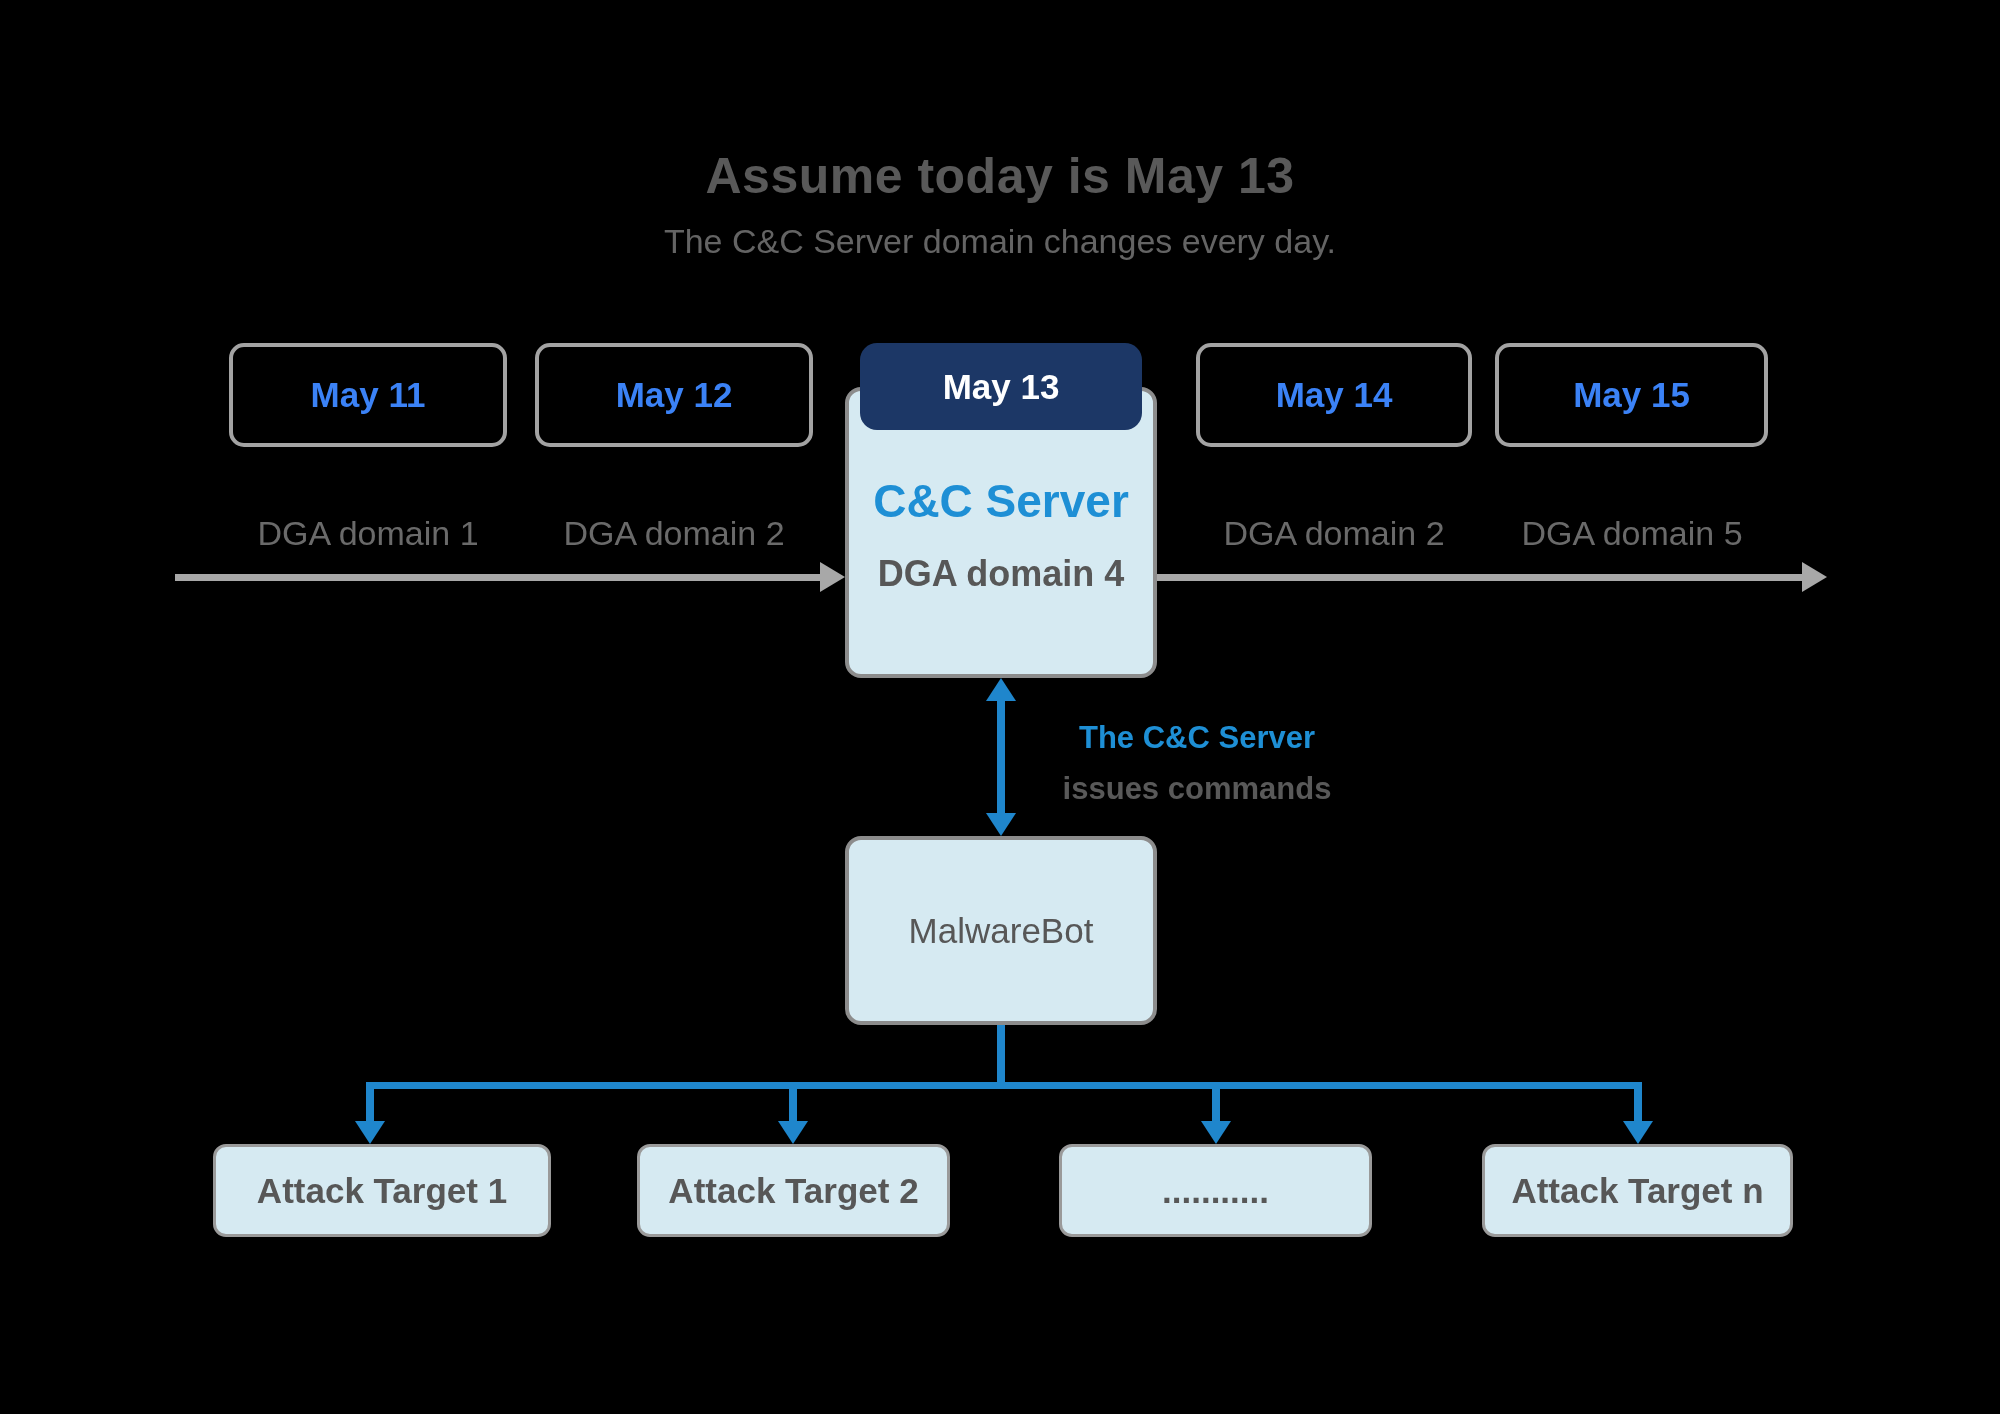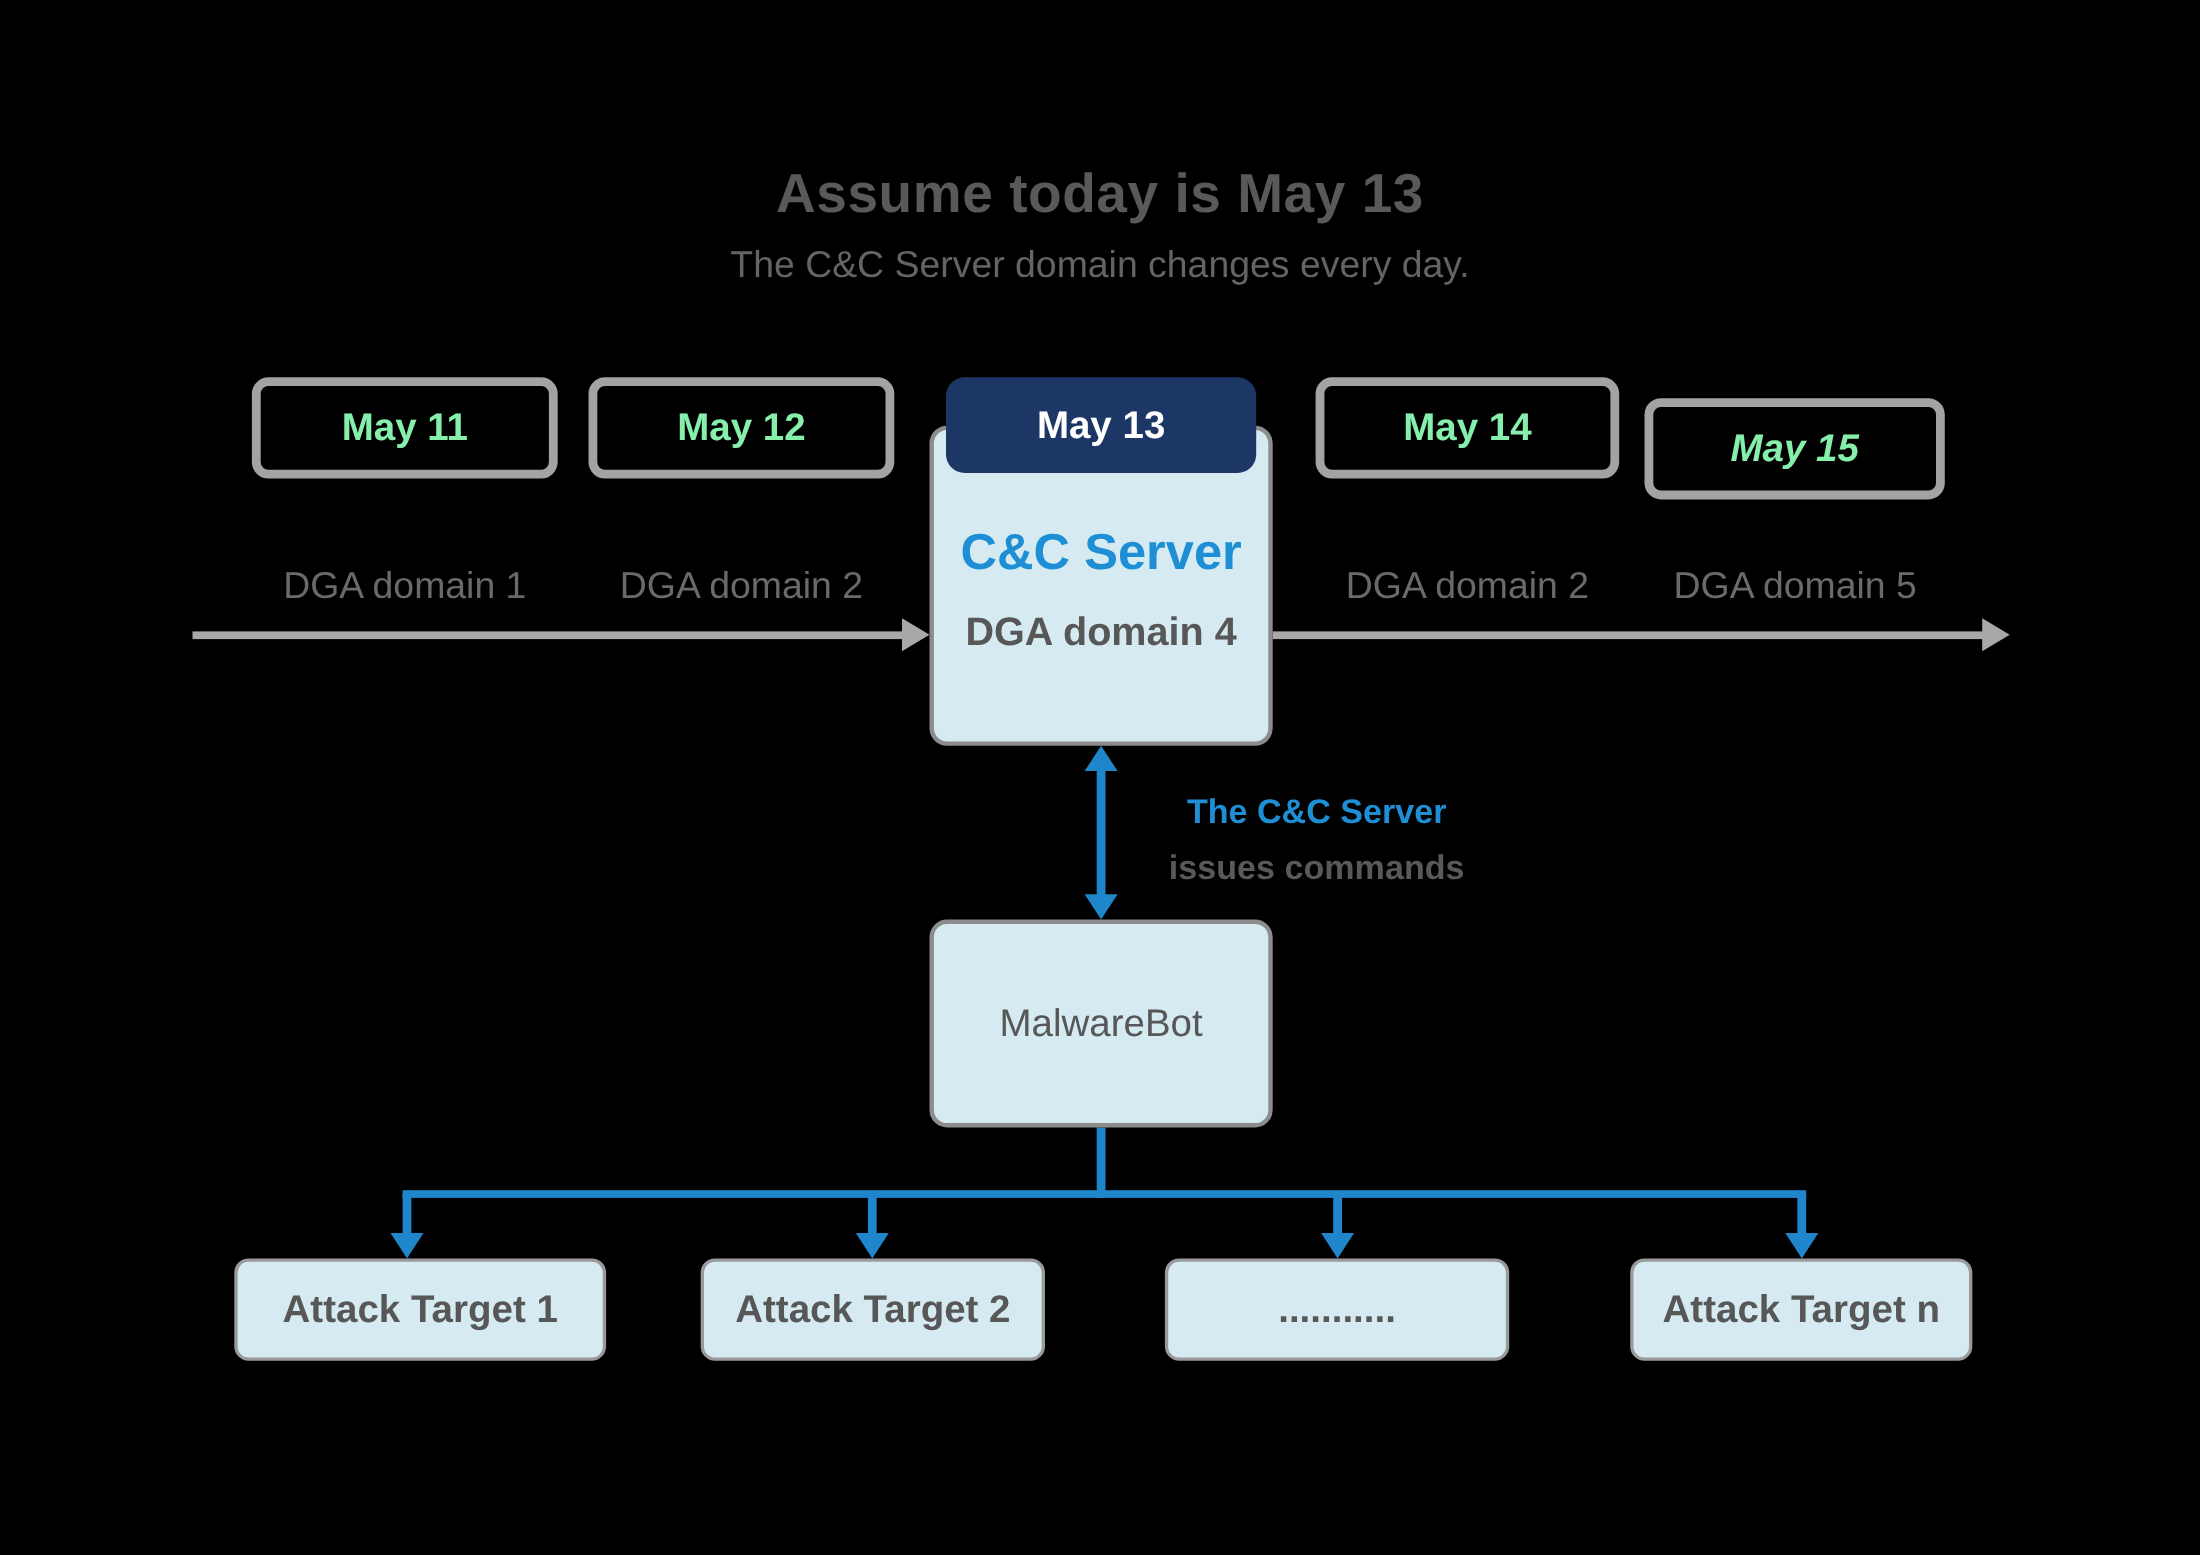--- a/index.html
+++ b/index.html
@@ -10,24 +10,24 @@
     font-family:"Liberation Sans","DejaVu Sans",sans-serif;
     overflow:hidden;
   }
   .abs{position:absolute;}
   .ctr{transform:translate(-50%,-50%);white-space:nowrap;}
   
   .title{font-size:50px;font-weight:700;color:#595959;letter-spacing:0.5px;}
   .subtitle{font-size:34px;font-weight:400;color:#646464;}
   
   .date-box{
-    box-sizing:border-box;height:92px;
-    border:8px solid #a3a3a3;border-radius:15px;
+    box-sizing:border-box;height:104px;
+    border:4px solid #a3a3a3;border-radius:15px;
     display:flex;align-items:center;justify-content:center;
-    font-size:35px;font-weight:700;color:#86efac;
+    font-size:35px;font-weight:700;color:#3b82f6;
     background:transparent;z-index:1;
   }
   .date-box.hl{
     background:#1c3766;border:none;color:#ffffff;
     border-radius:17px;z-index:3;height:87px;
   }
   
   .dga{font-size:34px;font-weight:500;color:#6a6a6a;}
   
   .gline{height:7px;background:#a8a8a8;z-index:0;}
@@ -83,21 +83,21 @@
   </div>
   <div class="abs date-box" style="left:535px;top:343px;width:278px;">
     <span>May 12</span>
   </div>
   <div class="abs date-box hl" style="left:860px;top:343px;width:282px;">
     <span>May 13</span>
   </div>
   <div class="abs date-box" style="left:1196px;top:343px;width:276px;">
     <span>May 14</span>
   </div>
-  <div class="abs date-box" style="left:1495px;top:362px;width:273px;font-style:italic;">
+  <div class="abs date-box" style="left:1495px;top:343px;width:273px;">
     <span>May 15</span>
   </div>
 
   <div class="abs ctr dga" style="left:368px;top:533px;">DGA domain 1</div>
   <div class="abs ctr dga" style="left:674px;top:533px;">DGA domain 2</div>
   <div class="abs ctr dga" style="left:1334px;top:533px;">DGA domain 2</div>
   <div class="abs ctr dga" style="left:1632px;top:533px;">DGA domain 5</div>
 
   <div class="abs gline" style="left:175px;top:574px;width:646px;"></div>
   <div class="abs g-head" style="left:820px;top:562px;"></div>

